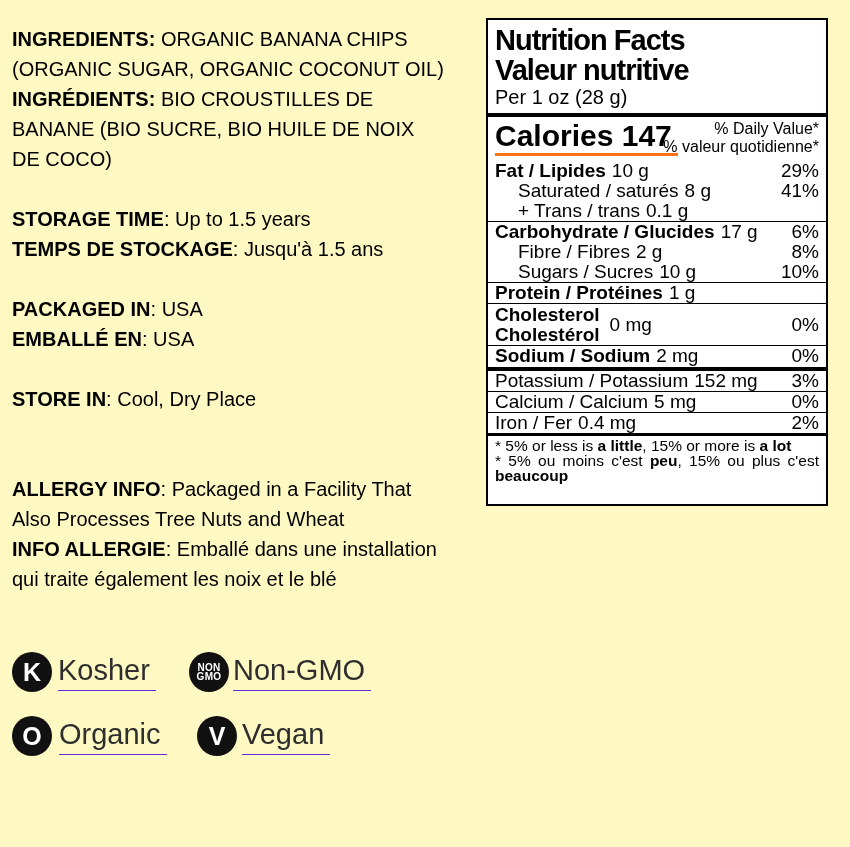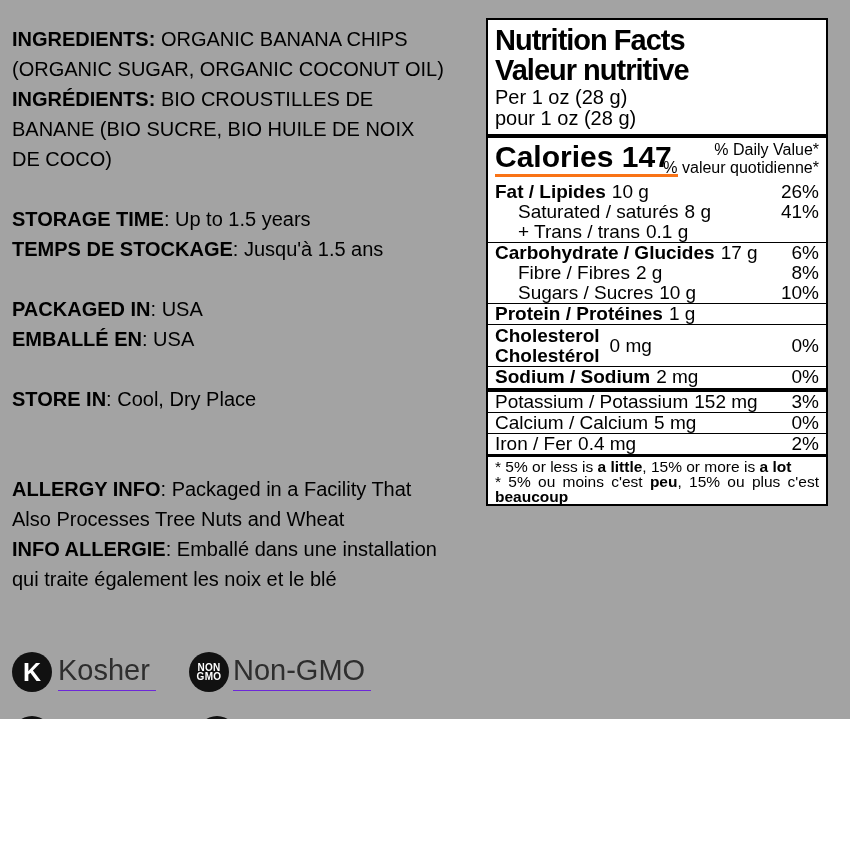--- a/index.html
+++ b/index.html
@@ -1,16 +1,16 @@
 <!DOCTYPE html>
 <html><head>
 <meta charset="utf-8">
 <style>
   html,body{margin:0;padding:0;background:#fff;}
-  .stage{position:relative;width:850px;height:719px;background:#a3a3a3;overflow:hidden;
+  .stage{position:relative;width:850px;height:847px;background:#fef9c3;overflow:hidden;
          font-family:"Liberation Sans",sans-serif;color:#000;}
 
   
   .leftcol{position:absolute;left:12px;top:24px;width:468px;font-size:20px;line-height:30px;}
   .block{position:absolute;left:0;width:468px;}
   .b-ingredients{top:0;}
   .b-storage{top:180px;}
   .b-packaged{top:270px;}
   .b-store{top:360px;}
   .b-allergy{top:450px;}
@@ -129,36 +129,35 @@
     </div>
   <div class="badge-label" style="left:242px;top:716px;">
       <span>Vegan</span>
     </div>
 
   <div class="npanel">
 
     <div class="pad np-title first">Nutrition Facts</div>
     <div class="pad np-title">Valeur nutritive</div>
     <div class="pad np-serving first">Per 1 oz (28 g)</div>
-    <div class="pad np-serving">pour 1 oz (28 g)</div>
 
     <div class="bar4"></div>
 
     <div class="cal-row">
       <span class="cal-text"><span>Calories</span>&nbsp;<span>147</span></span>
       <div class="dv-head">
         <div>% Daily Value*</div>
         <div>% valeur quotidienne*</div>
       </div>
     </div>
 
     <div class="nrow">
       <span class="bname">Fat / Lipides</span>
         <span class="amt">10 g</span>
-      <span class="dv">26%</span>
+      <span class="dv">29%</span>
     </div>
     <div class="nrow ind">
       <span>Saturated / saturés</span>
         <span class="amt">8 g</span>
       <span class="dv">41%</span>
     </div>
     <div class="nrow ind">
       <span>+ Trans / trans</span>
         <span class="amt">0.1 g</span>
       <span class="dv"></span>

